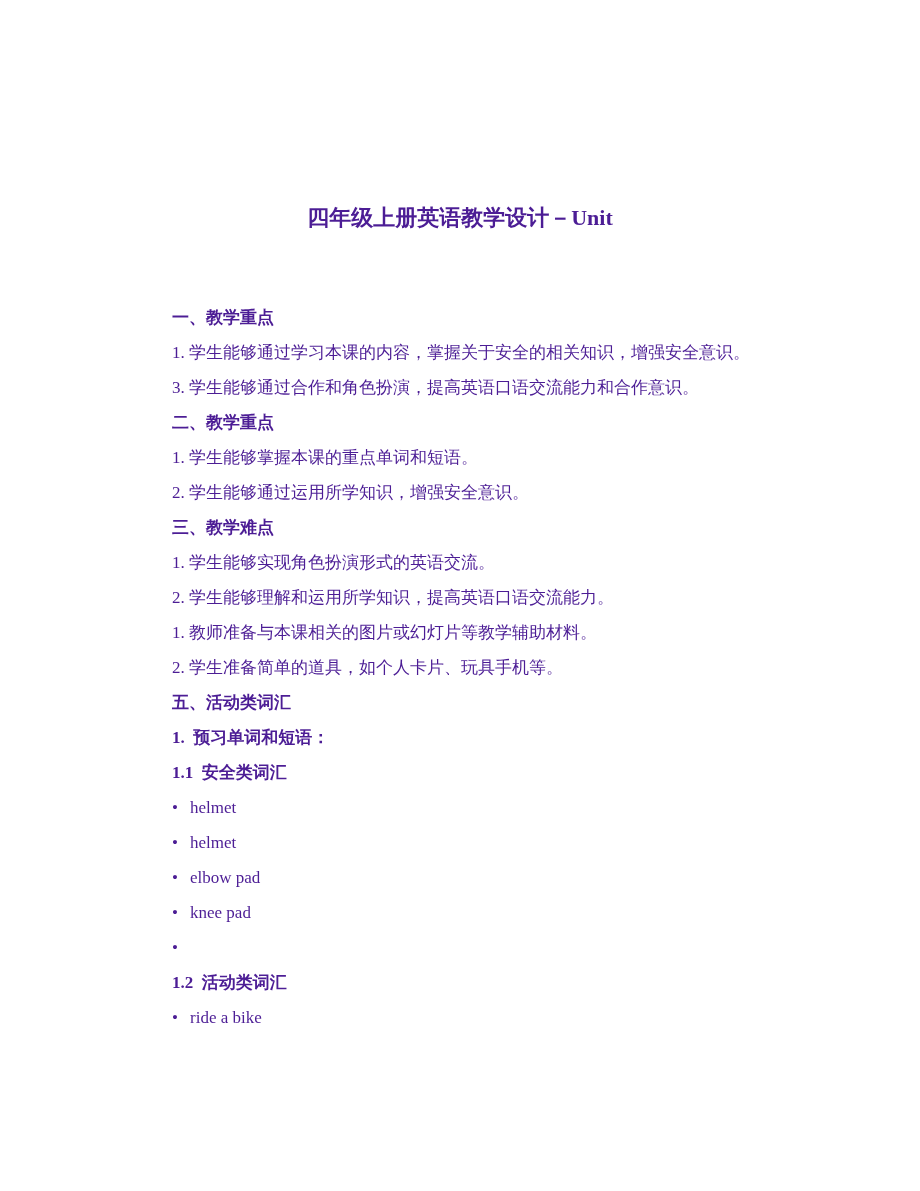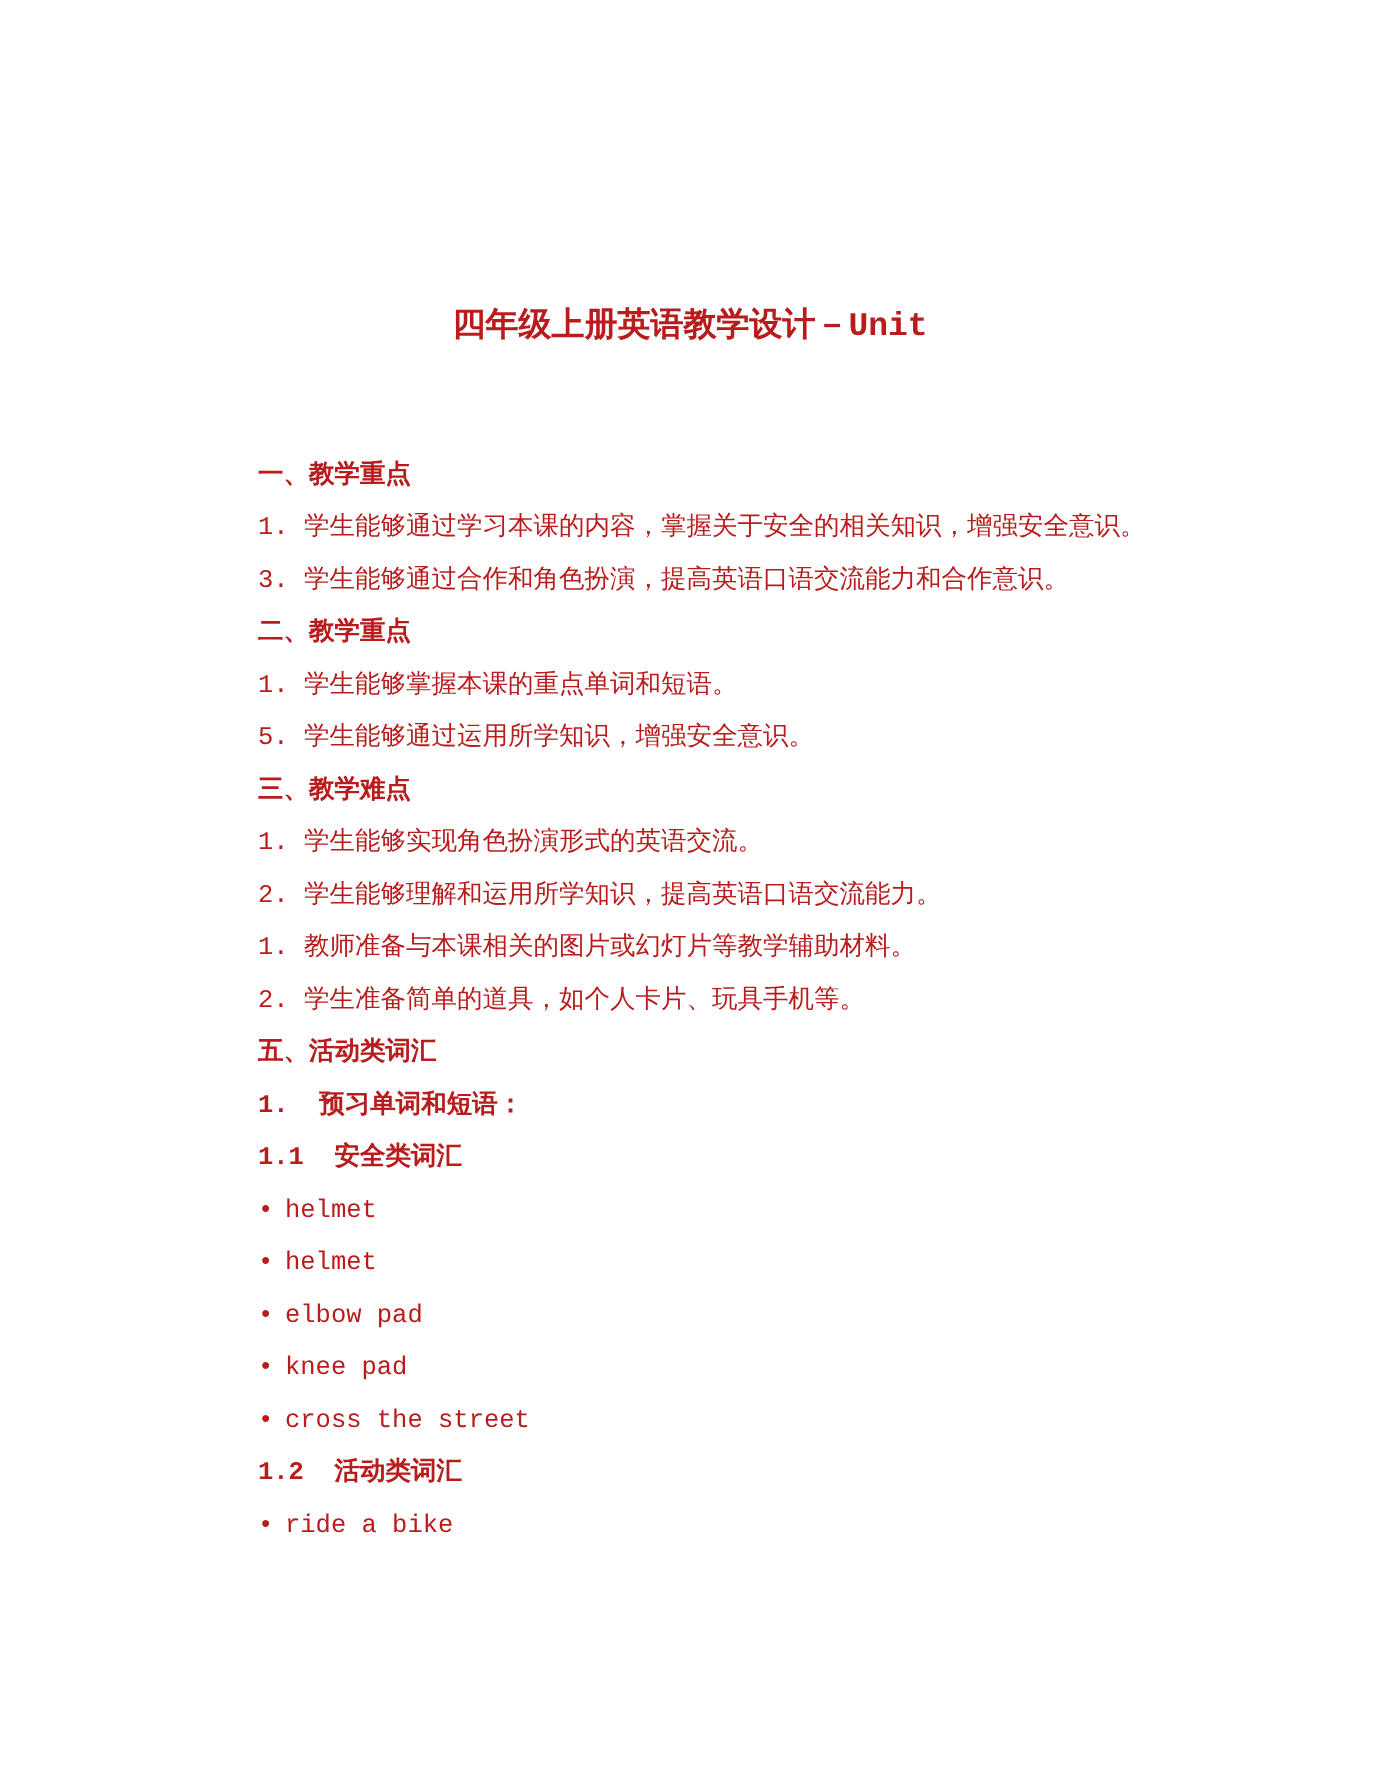--- a/index.html
+++ b/index.html
@@ -5,22 +5,22 @@
   html, body {
     margin: 0;
     padding: 0;
     background: #ffffff;
   }
   .page {
     position: relative;
     width: 920px;
     height: 1191px;
     background: #ffffff;
-    color: #b91c1c;
-    font-family: Liberation Mono, monospace;
+    color: #4c1d95;
+    font-family: Liberation Serif, serif;
     font-size: 17px;
     overflow: hidden;
   }
   .content {
     padding: 143px 172px 0 172px;
   }
   .doc-title {
     font-size: 22px;
     font-weight: bold;
     line-height: 30px;
@@ -54,21 +54,21 @@
     <div class="doc-title">
       <div>四年级上册英语教学设计－Unit</div>
     </div>
 
     <div class="line h1">一、教学重点</div>
     <div class="line">1. 学生能够通过学习本课的内容，掌握关于安全的相关知识，增强安全意识。</div>
     <div class="line">3. 学生能够通过合作和角色扮演，提高英语口语交流能力和合作意识。</div>
 
     <div class="line h1">二、教学重点</div>
     <div class="line">1. 学生能够掌握本课的重点单词和短语。</div>
-    <div class="line">5. 学生能够通过运用所学知识，增强安全意识。</div>
+    <div class="line">2. 学生能够通过运用所学知识，增强安全意识。</div>
 
     <div class="line h1">三、教学难点</div>
     <div class="line">1. 学生能够实现角色扮演形式的英语交流。</div>
     <div class="line">2. 学生能够理解和运用所学知识，提高英语口语交流能力。</div>
 
     <div class="line">1. 教师准备与本课相关的图片或幻灯片等教学辅助材料。</div>
     <div class="line">2. 学生准备简单的道具，如个人卡片、玩具手机等。</div>
 
     <div class="line h1">五、活动类词汇</div>
     <div class="line h2">1.  预习单词和短语：</div>
@@ -86,21 +86,20 @@
     <div class="line bullet-row">
       <span class="bullet-dot">•</span>
       <span>elbow pad</span>
     </div>
     <div class="line bullet-row">
       <span class="bullet-dot">•</span>
       <span>knee pad</span>
     </div>
     <div class="line bullet-row">
       <span class="bullet-dot">•</span>
-      <span>cross the street</span>
     </div>
 
     <div class="line h2">1.2  活动类词汇</div>
 
     <div class="line bullet-row">
       <span class="bullet-dot">•</span>
       <span>ride a bike</span>
     </div>
 
   </div>

